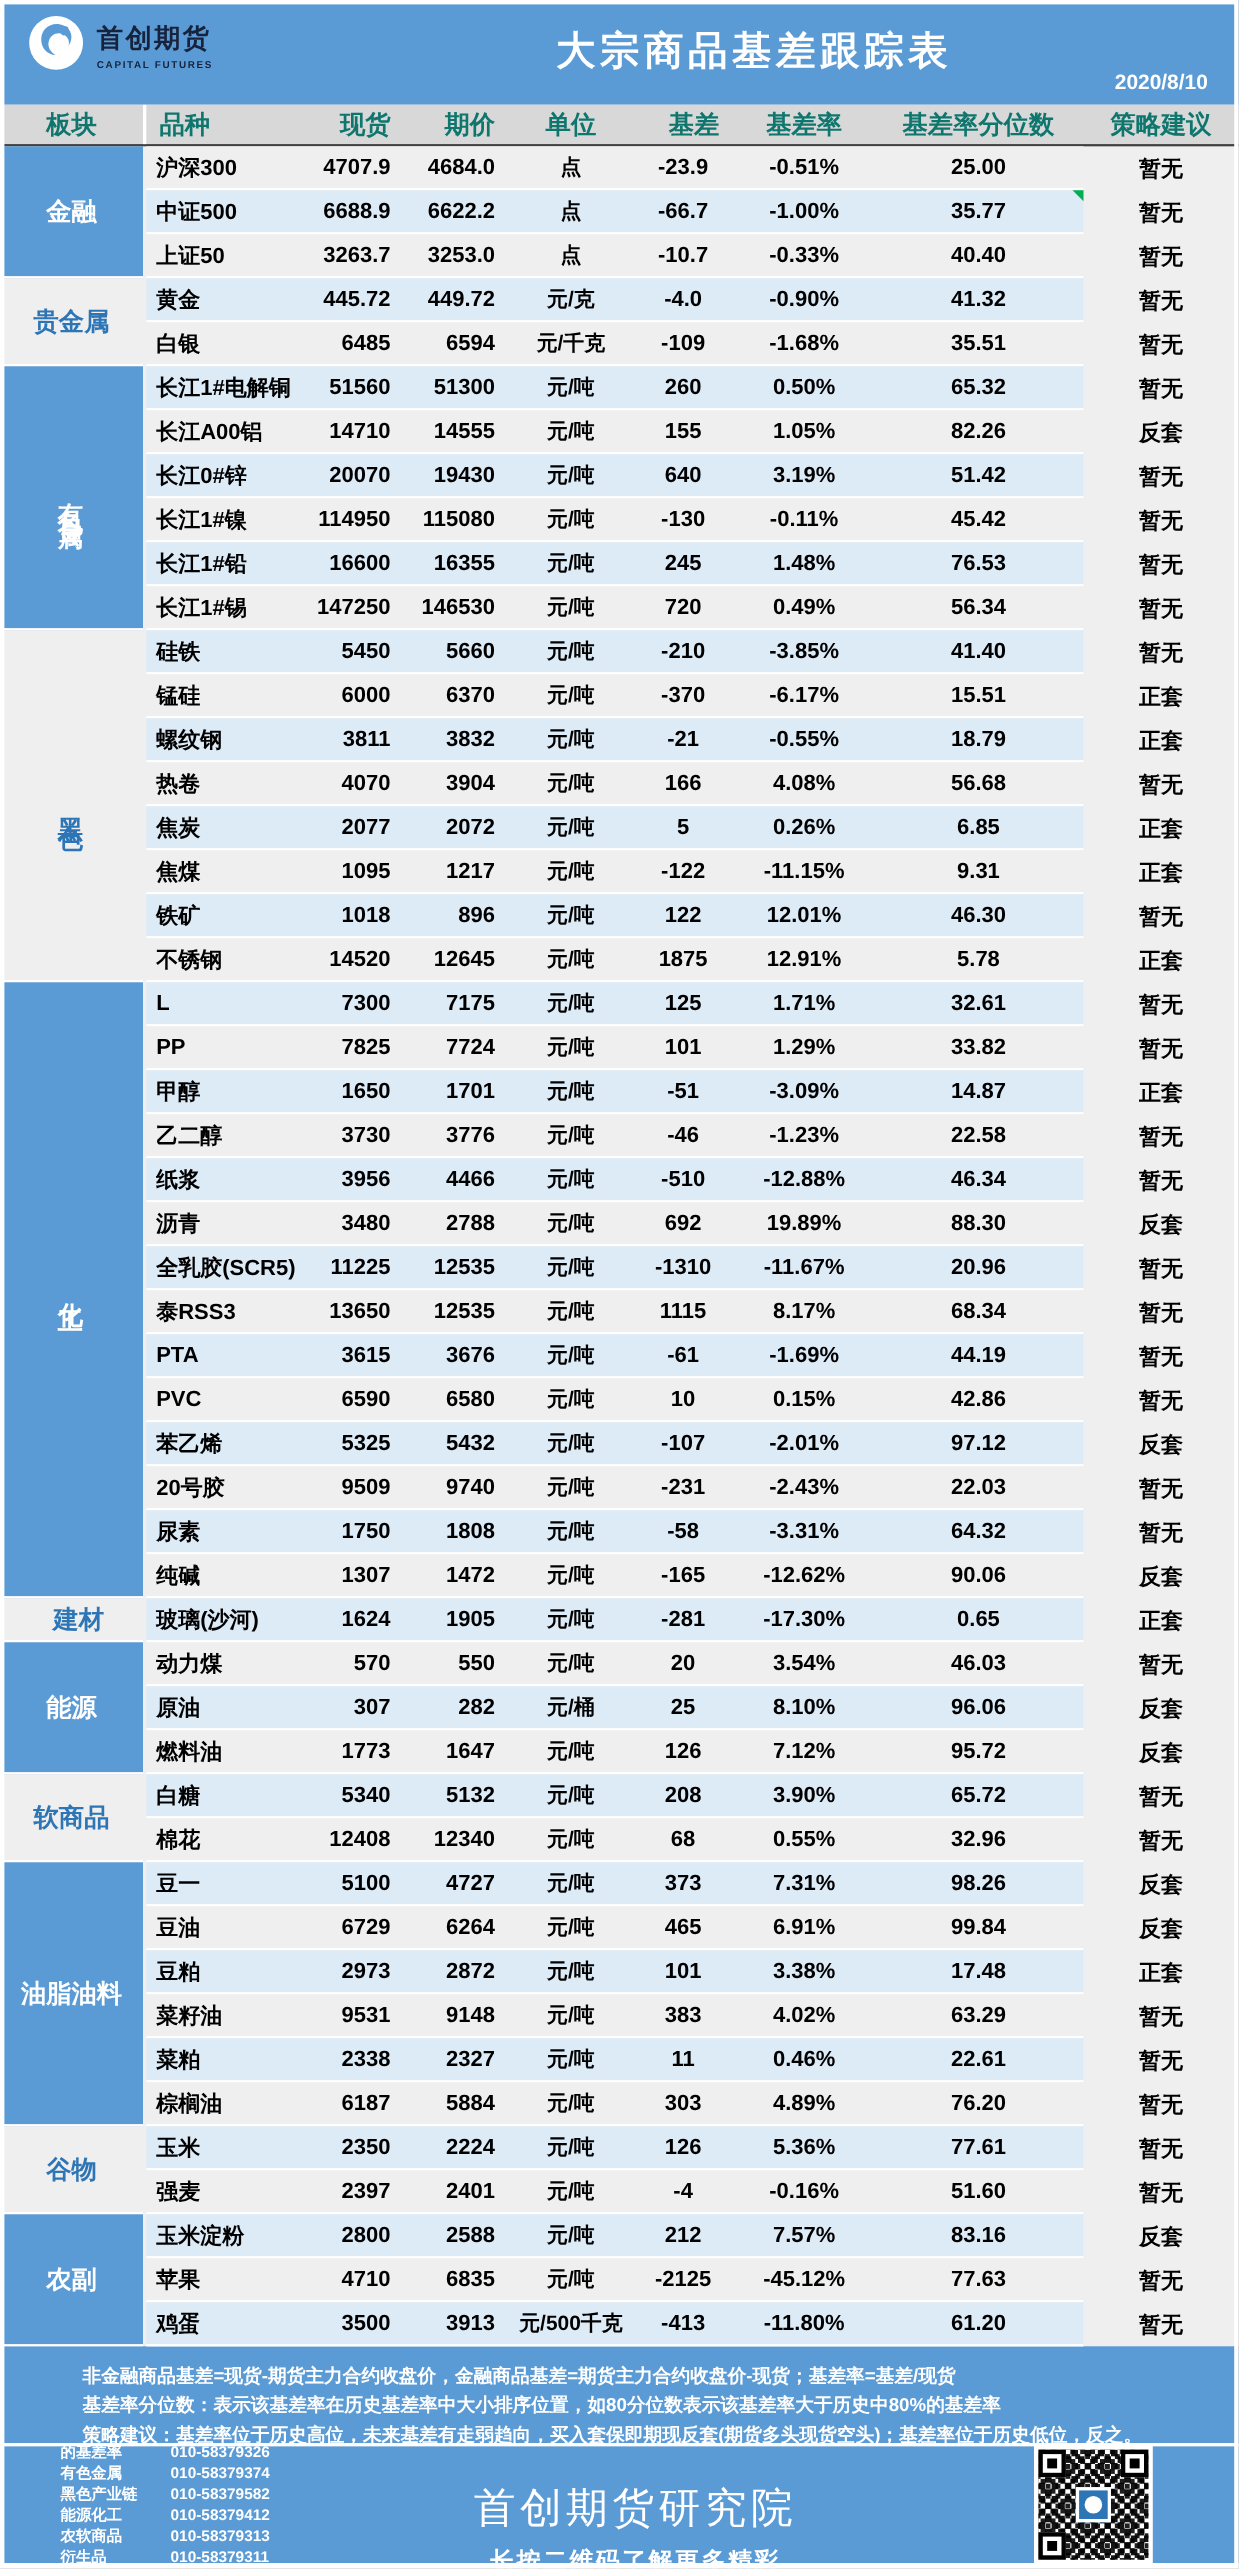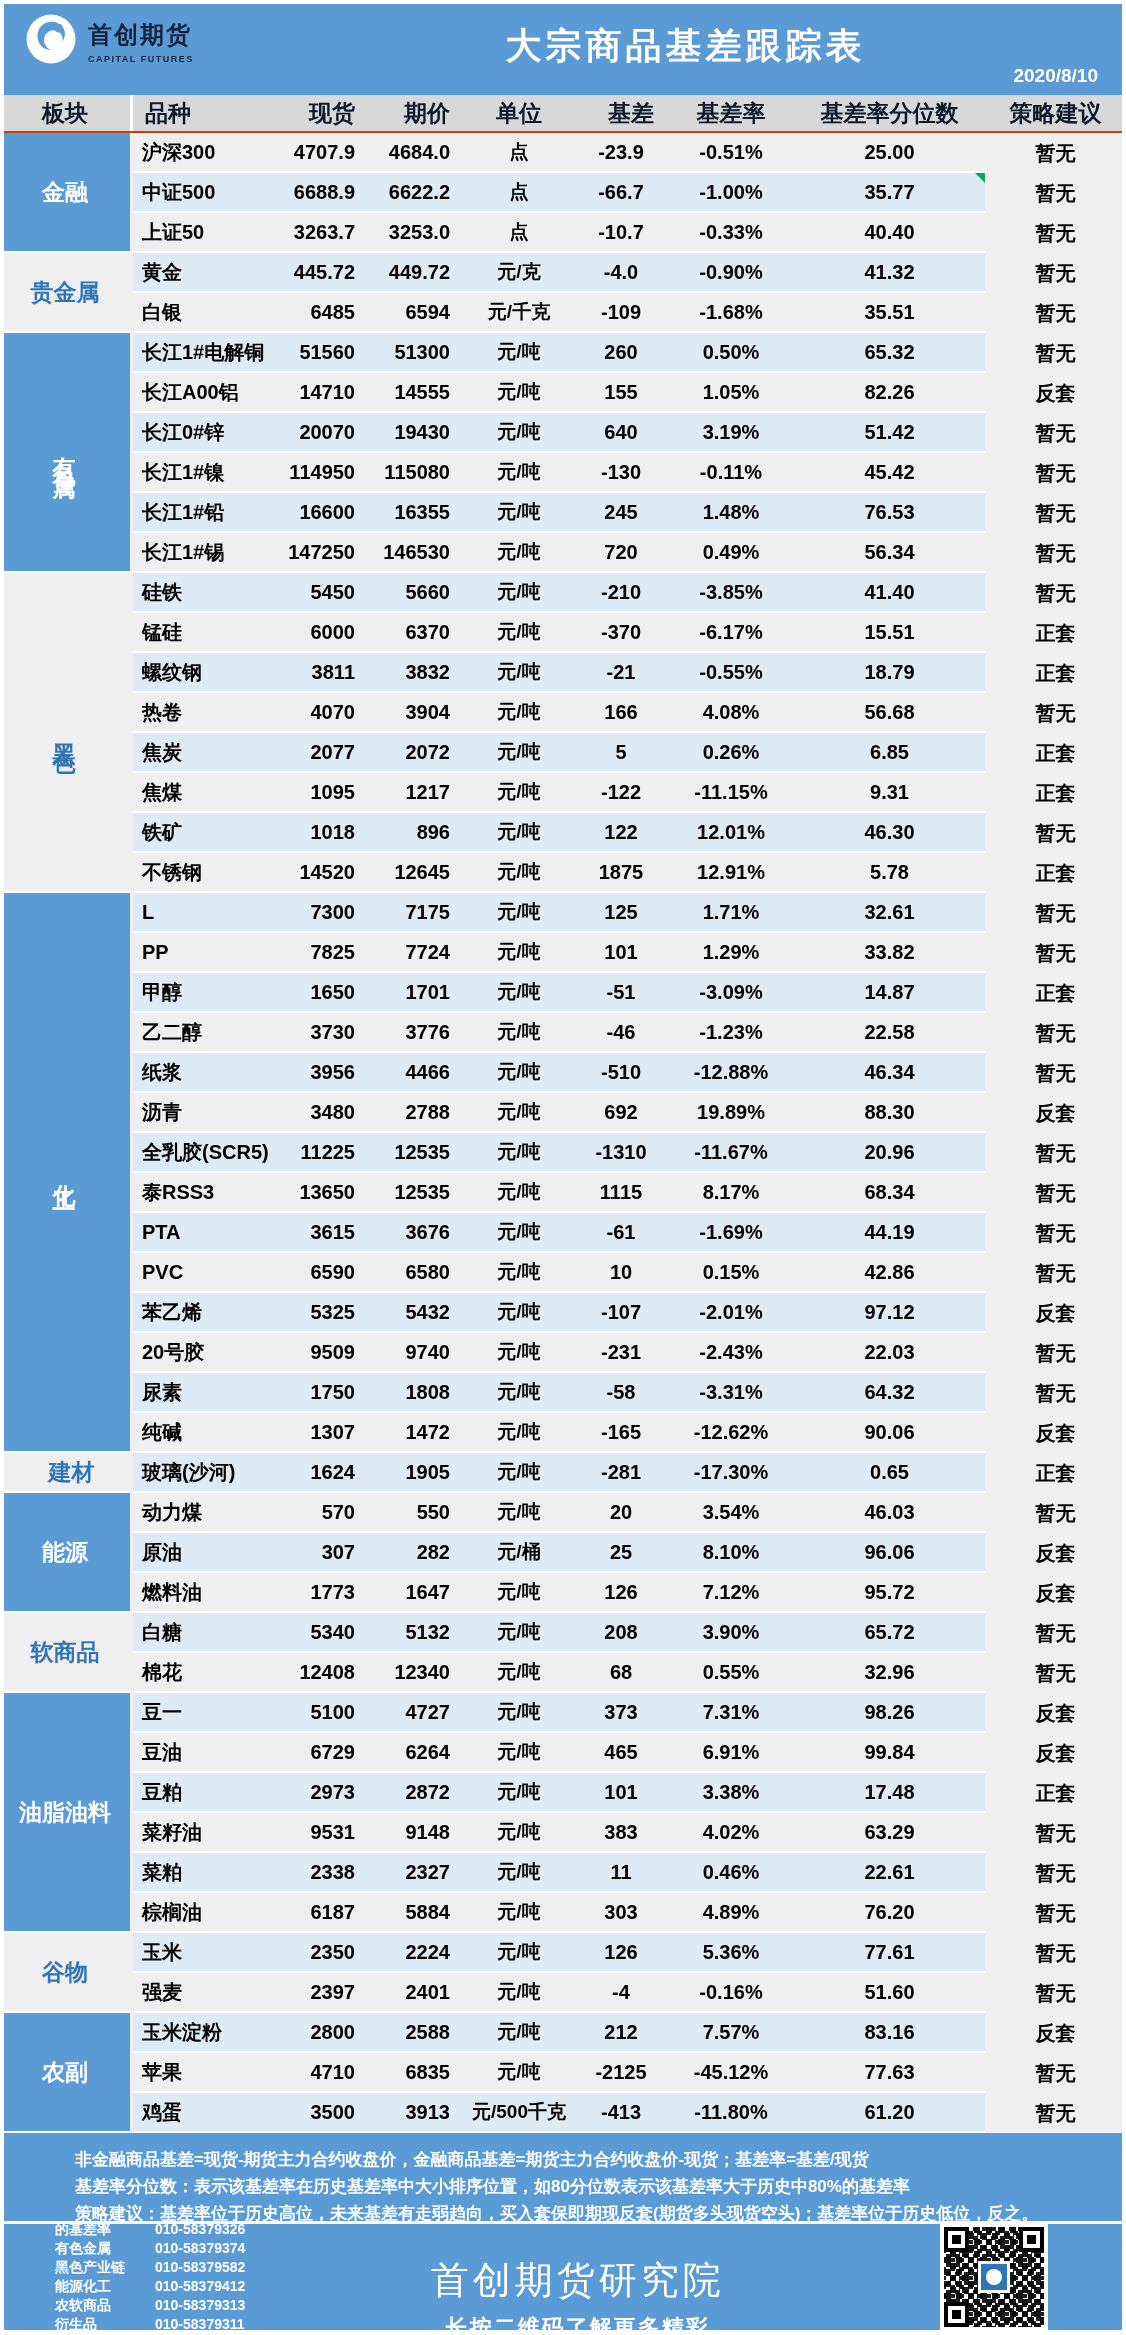--- a/index.html
+++ b/index.html
@@ -12,22 +12,22 @@
   .hdr { position:relative; height:95px; background:#5B9BD5; display:flex; align-items:flex-start; }
   .logo-wrap { display:flex; align-items:flex-end; gap:12px; padding:14px 0 0 26px; width:245px; flex:0 0 auto; }
   .logo-mark { width:50px; height:50px; flex:0 0 auto; }
   .logo-text .cn { font-size:24px; font-weight:bold; color:#17233d; letter-spacing:2px; }
   .logo-text .en { font-size:9px; font-weight:bold; color:#17233d; letter-spacing:1.5px; margin-top:3px; }
   .title { flex:1; text-align:center; font-size:36px; font-weight:bold; color:#fff; padding-top:22px; letter-spacing:4px; }
   .date { position:absolute; right:28px; bottom:8px; font-size:19px; font-weight:bold; color:#fff; }
 
   
   .colhdr { display:grid; grid-template-columns:130px 3px 150px 86px 95px 110px 94px 126px 191px 141px;
-            height:38px; background:#D8D8D8; align-items:center; font-size:23px; font-weight:bold; color:#0f172a;
-            border-bottom:2px solid #c2410c; }
+            height:38px; background:#D8D8D8; align-items:center; font-size:23px; font-weight:bold; color:#0f766e;
+            border-bottom:2px solid #404040; }
   .colhdr .c { text-align:center; }
   .colhdr .gap { background:#fff; height:100%; }
   .colhdr .l { text-align:left; padding-left:12px; }
   .colhdr .r { text-align:right; padding-right:14px; }
 
   
   .section { display:flex; }
   .sector { width:130px; flex:0 0 auto; margin-right:3px; display:flex; align-items:center; justify-content:center;
             font-size:23px; font-weight:bold; border-bottom:2px solid #fff; }
   .sector.blue { background:#5B9BD5; color:#fff; }

